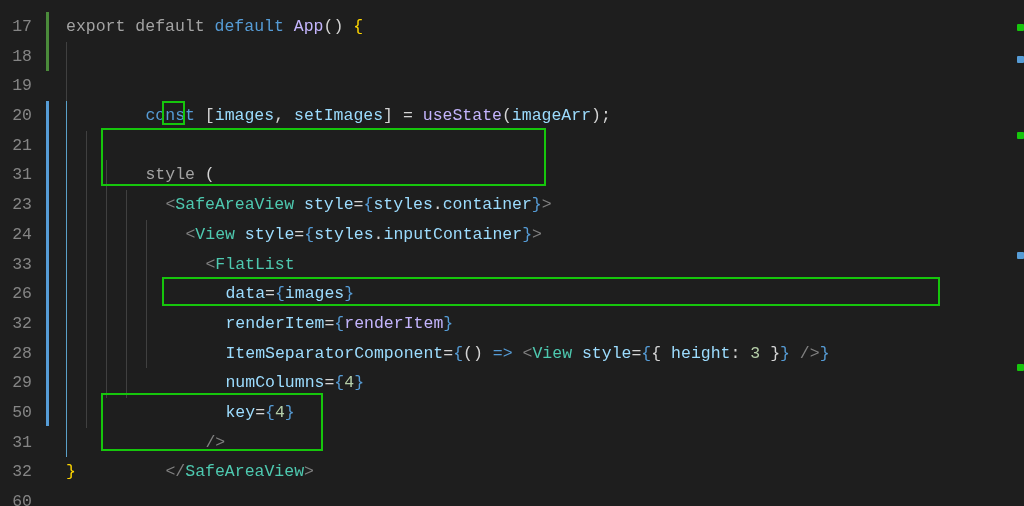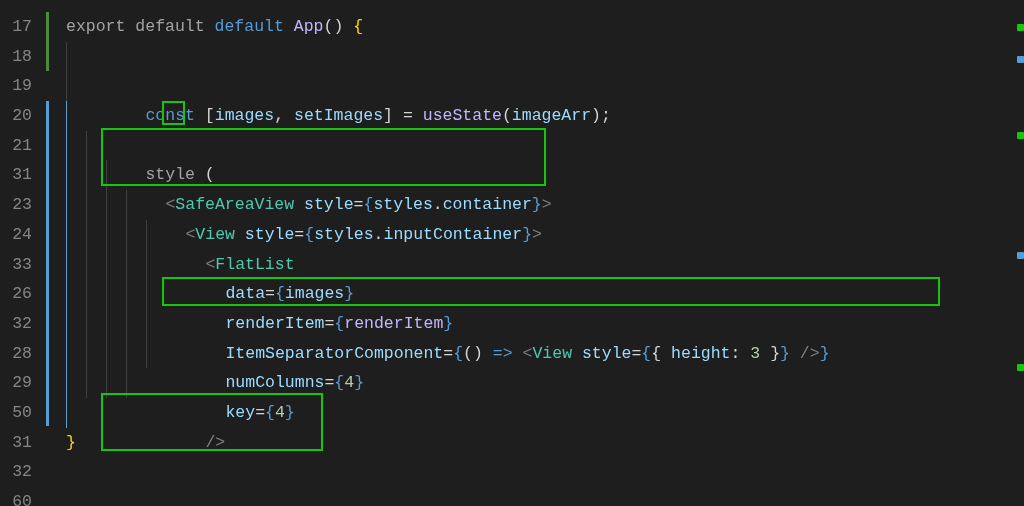--- a/index.html
+++ b/index.html
@@ -116,20 +116,24 @@
       <span class="ig active" style="left:20px"></span><span class="ig" style="left:40px"></span><span class="ig" style="left:60px"></span><span class="ig" style="left:80px"></span><span class="ig" style="left:100px"></span>
       <span style="display:inline-block;width:100px"></span><span class="var">key</span><span class="brc">=</span><span class="kw2">{</span><span class="num">4</span><span class="kw2">}</span>
     </div>
 
     <div class="line">
       <span class="ig active" style="left:20px"></span><span class="ig" style="left:40px"></span><span class="ig" style="left:60px"></span><span class="ig" style="left:80px"></span>
       <span style="display:inline-block;width:80px"></span><span class="punc">/</span><span class="punc">&gt;</span>
     </div>
 
 
+    <div class="line">
+      <span class="ig active" style="left:20px"></span><span class="ig" style="left:40px"></span>
+      <span style="display:inline-block;width:40px"></span><span class="punc">&lt;</span><span class="punc">/</span><span class="cmp">SafeAreaView</span><span class="punc">&gt;</span>
+    </div>
 
     <div class="line">
       <span class="ig active" style="left:20px"></span>
       <span style="display:inline-block;width:20px"></span>
     </div>
 
     <div class="line"><span class="brcY">}</span></div>
 
     <div class="hl" style="left:116px; top:89px;  width:23px;  height:24px"></div>
     <div class="hl" style="left:55px;  top:116px; width:445px; height:58px"></div>

